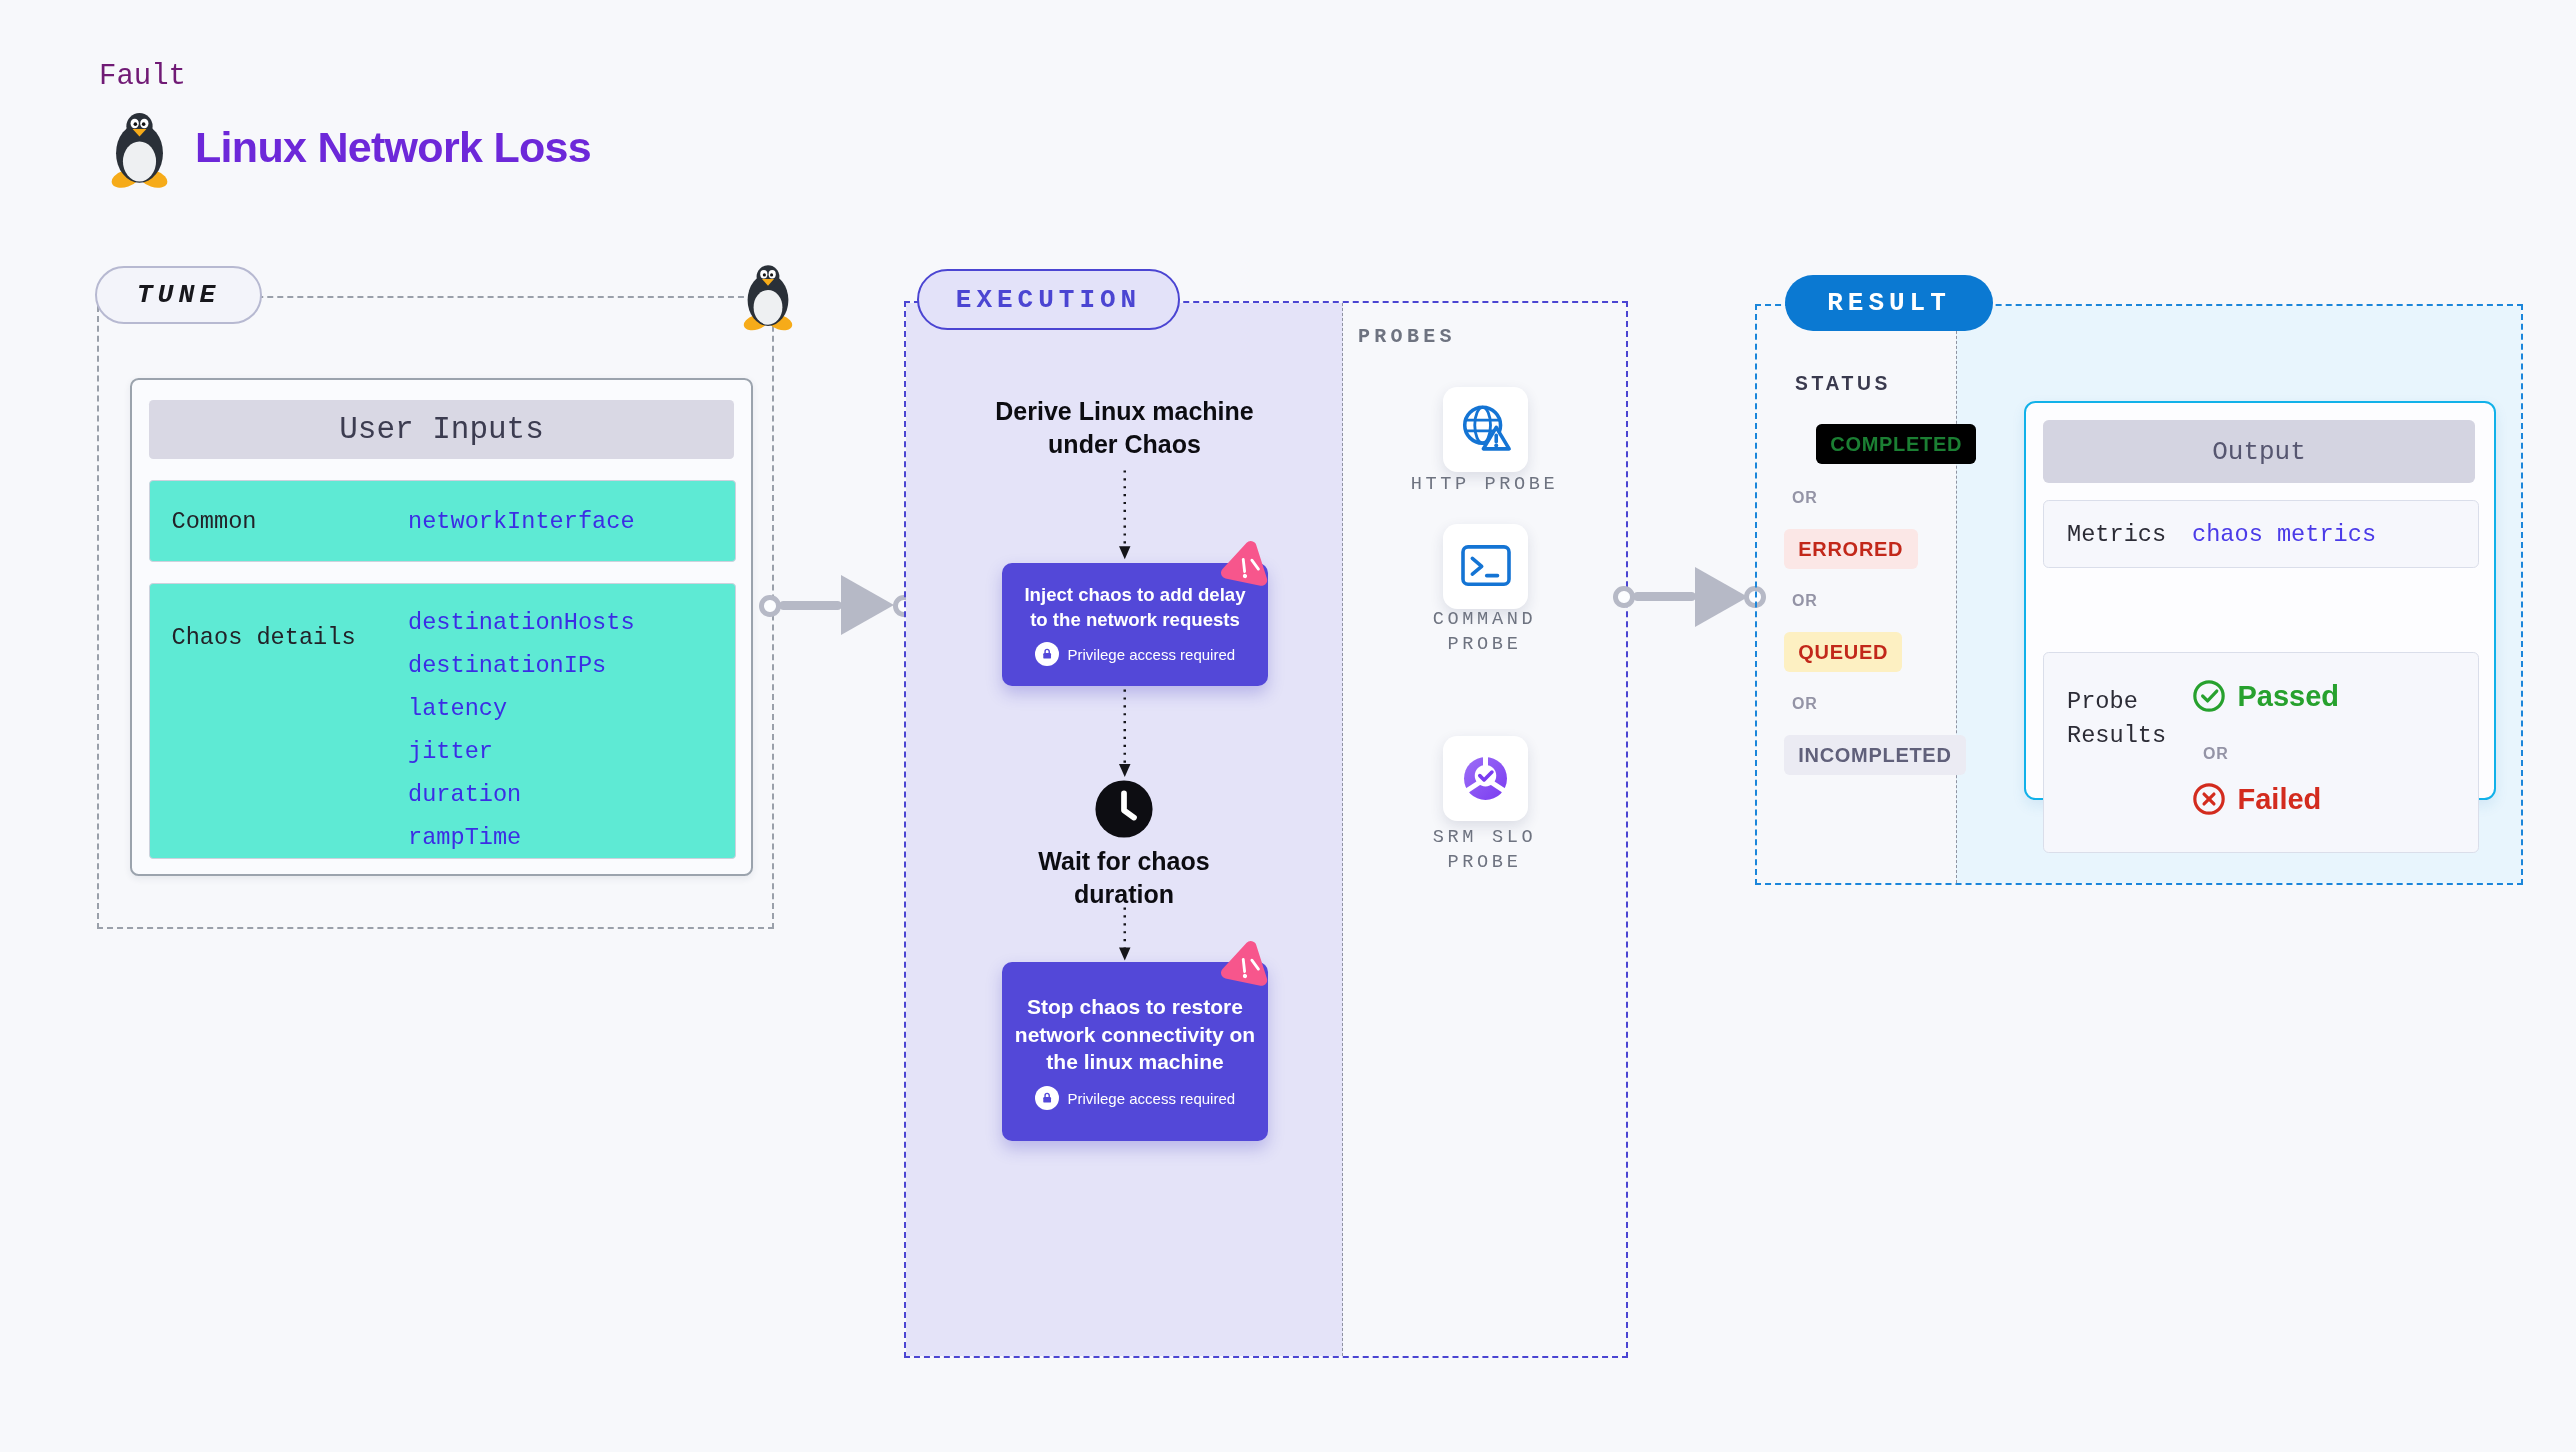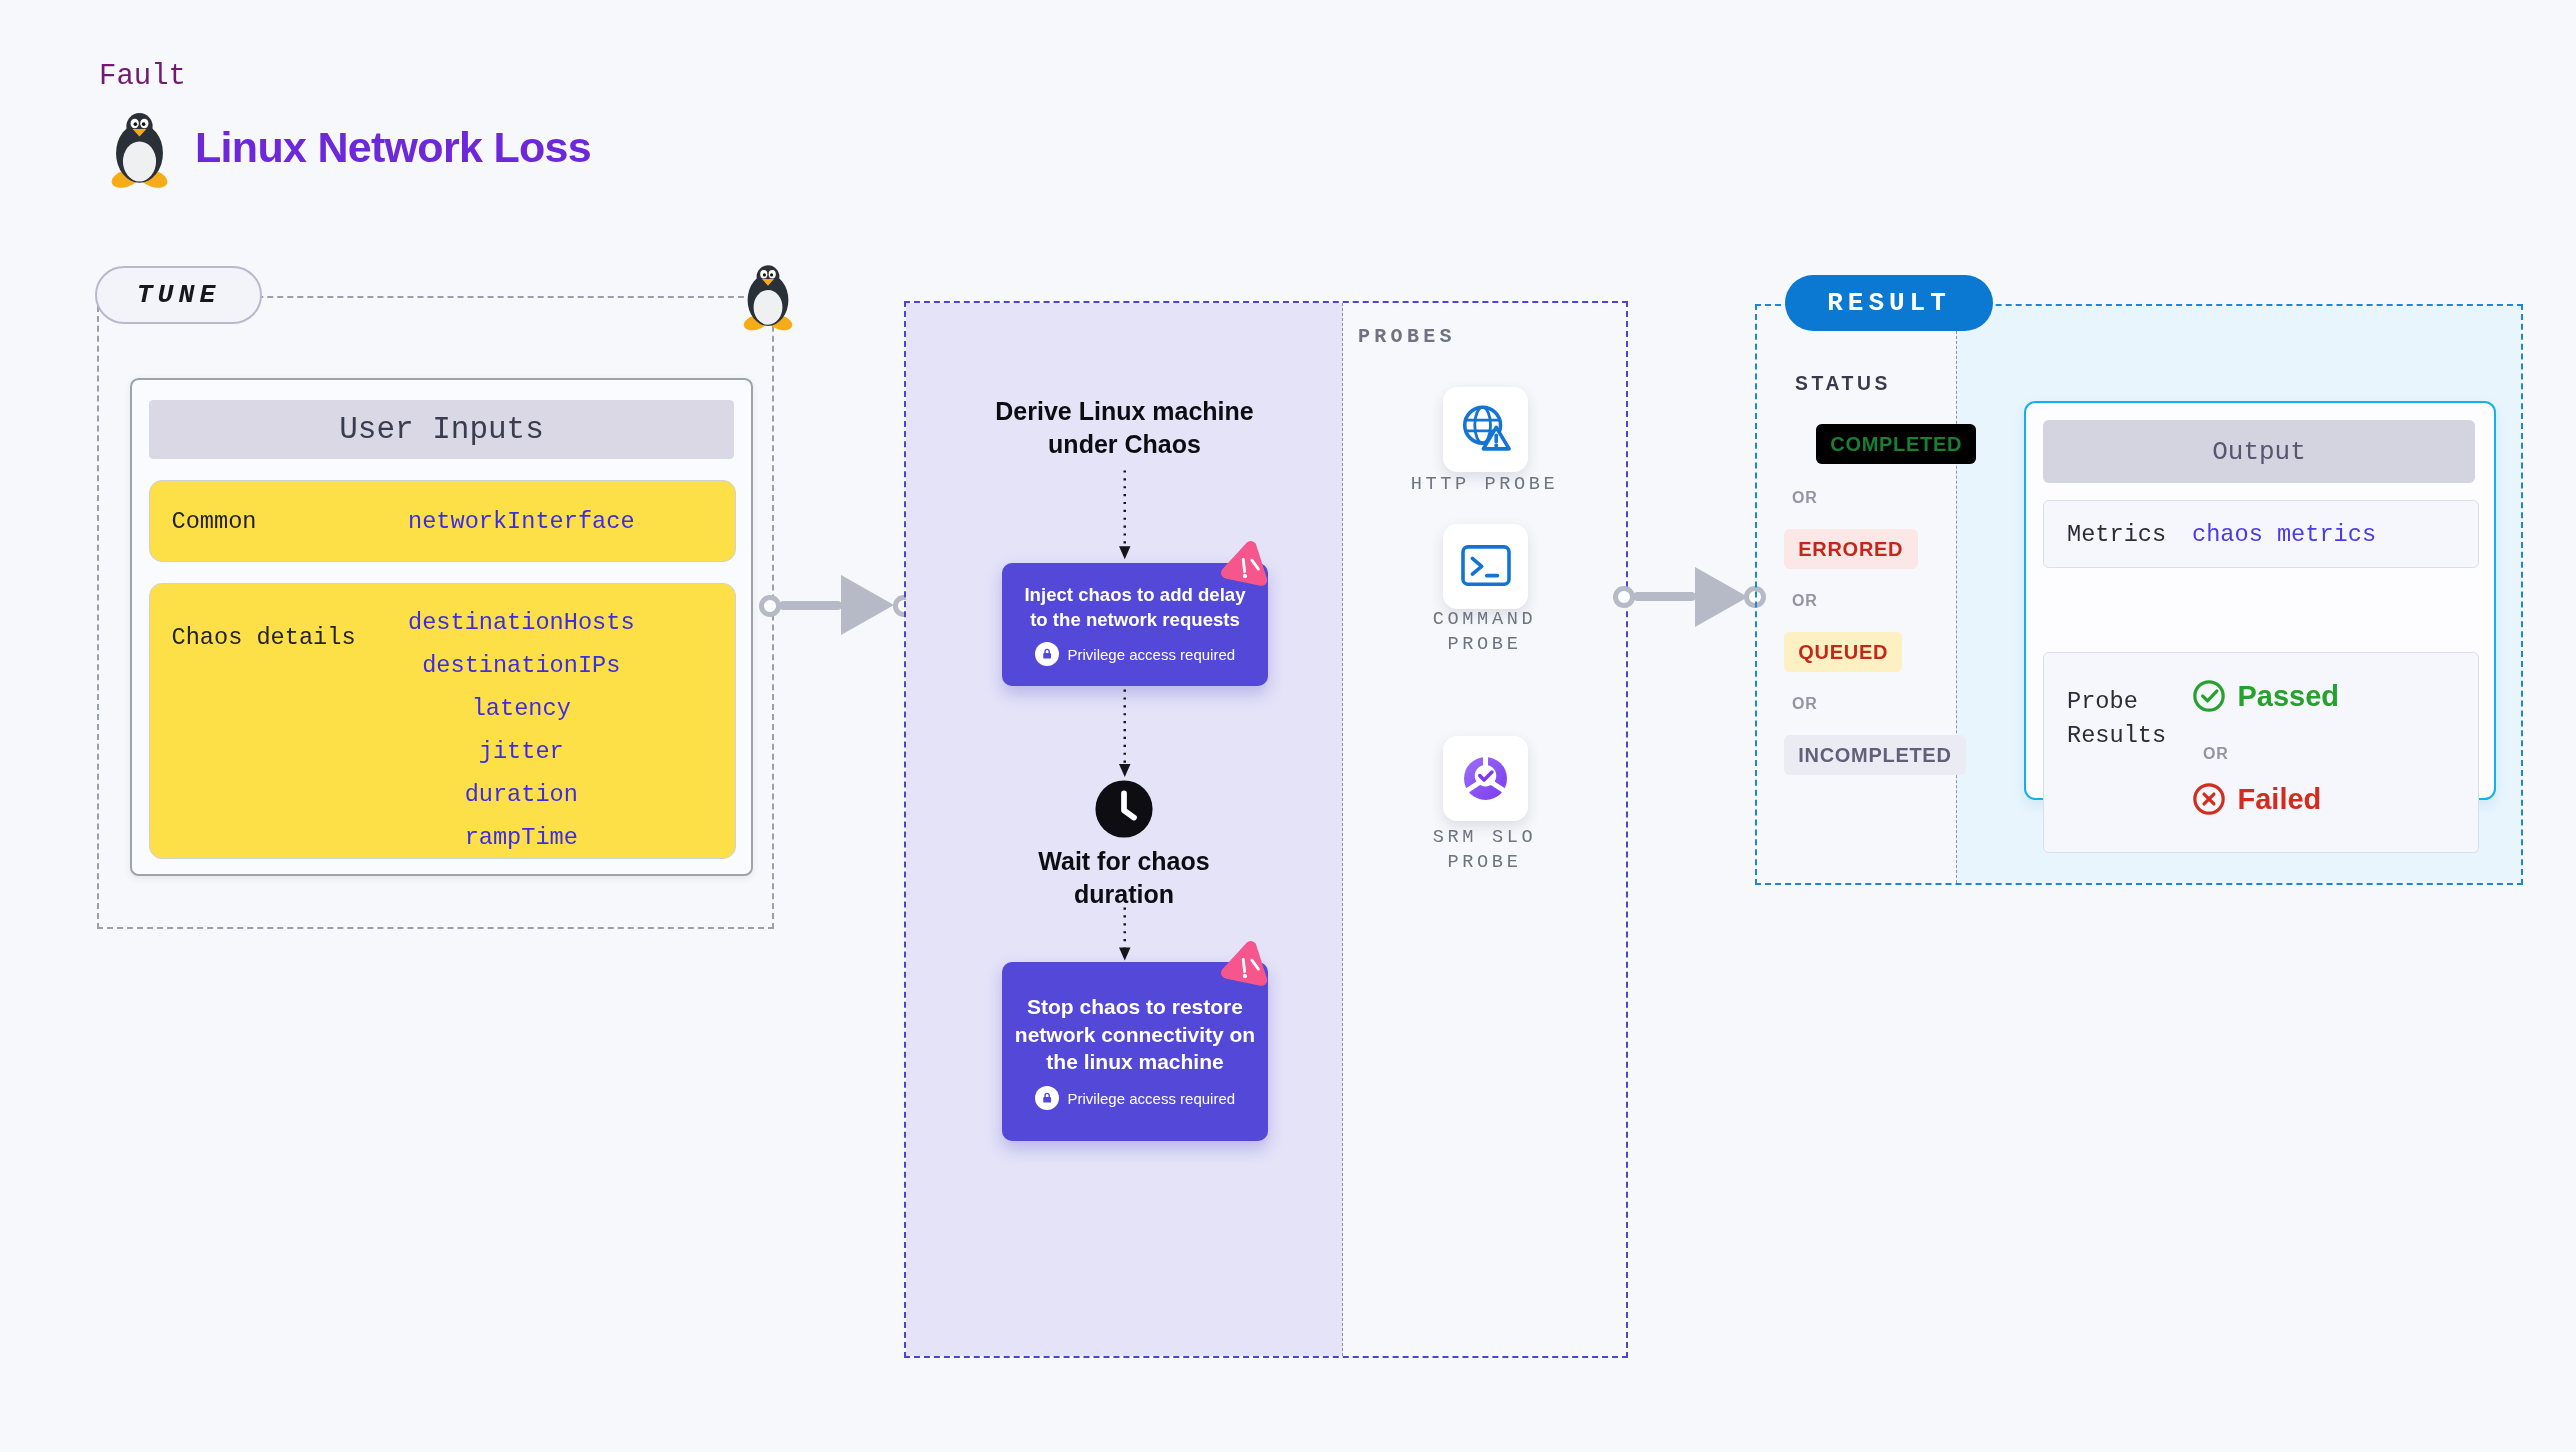--- a/index.html
+++ b/index.html
@@ -24,21 +24,21 @@
   .tune-box{border:2.1px dashed #9aa0aa;}
   .exec-box{border:2.1px dashed #4b45d2;}
   .result-box{border:2.9px dashed #1b86da;}
   .exec-fill{background:#e4e3f8;border-right:1.4px dashed #8f93a1;}
   .result-fill{background:#e8f5fd;border-left:1.4px dashed #8f93a1;}
 
   
   .ui-card{background:#fafbfe;border:2.1px solid #9ba3ad;border-radius:8.6px;box-shadow:0 2.9px 7.2px rgba(40,50,80,.08);}
   .ui-header{background:#d9d8e4;border-radius:4.3px;display:flex;align-items:center;justify-content:center;
              font-size:31px;color:#3c3c50;}
-  .ui-row{background:#fde047;border:1.4px solid #cdd1dd;border-radius:13px;text-align:center;}
+  .ui-row{background:#5eead4;border:1.4px solid #cdd1dd;border-radius:4px;}
   .ui-label{font-size:23.6px;color:#222228;}
   .ui-value{font-size:23.6px;color:#3c2de4;line-height:43px;}
 
   
   .shaft{background:#b6b9c6;height:9.3px;border-radius:5px;}
   .ahead{width:0;height:0;border-top:30px solid transparent;border-bottom:30px solid transparent;border-left:53px solid #b6b9c6;}
   .aport{width:21.5px;height:21.5px;box-sizing:border-box;border:5px solid #b6b9c6;background:#fcfdff;border-radius:50%;}
 
   
   .flow-h{font-weight:bold;font-size:25px;line-height:1.32;text-align:center;color:#0c0c11;}
@@ -244,20 +244,21 @@
         <line x1="37" y1="37" x2="37" y2="4" stroke="#fff" stroke-width="7"></line>
         <line x1="37" y1="37" x2="66" y2="56" stroke="#fff" stroke-width="7"></line>
         <line x1="37" y1="37" x2="8" y2="56" stroke="#fff" stroke-width="7"></line>
         <circle cx="37" cy="33" r="15" fill="#fff"></circle>
         <path d="M29 33 l6 6 l11 -11" fill="none" stroke="#7a3bf0" stroke-width="5" stroke-linecap="round" stroke-linejoin="round"></path>
       </svg>
     </div>
     <div class="abs probe-name" style="left:489px;top:522px;">SRM SLO PROBE</div>
   </div>
 
+  <div class="pill pill-exec" style="left:917px;top:269px;width:259px;height:57px;">EXECUTION</div>
 
   <div>
     <div class="abs shaft" style="left:1633px;top:592px;width:63px;"></div>
     <div class="abs ahead" style="left:1695px;top:567px;"></div>
     <div class="abs aport" style="left:1613px;top:586px;"></div>
     <div class="abs aport" style="left:1744px;top:586px;"></div>
   </div>
 
   <div class="abs result-box" style="left:1755px;top:304px;width:764px;height:577px;">
     <div class="abs result-fill" style="left:199px;top:0;right:0;bottom:0;"></div>

